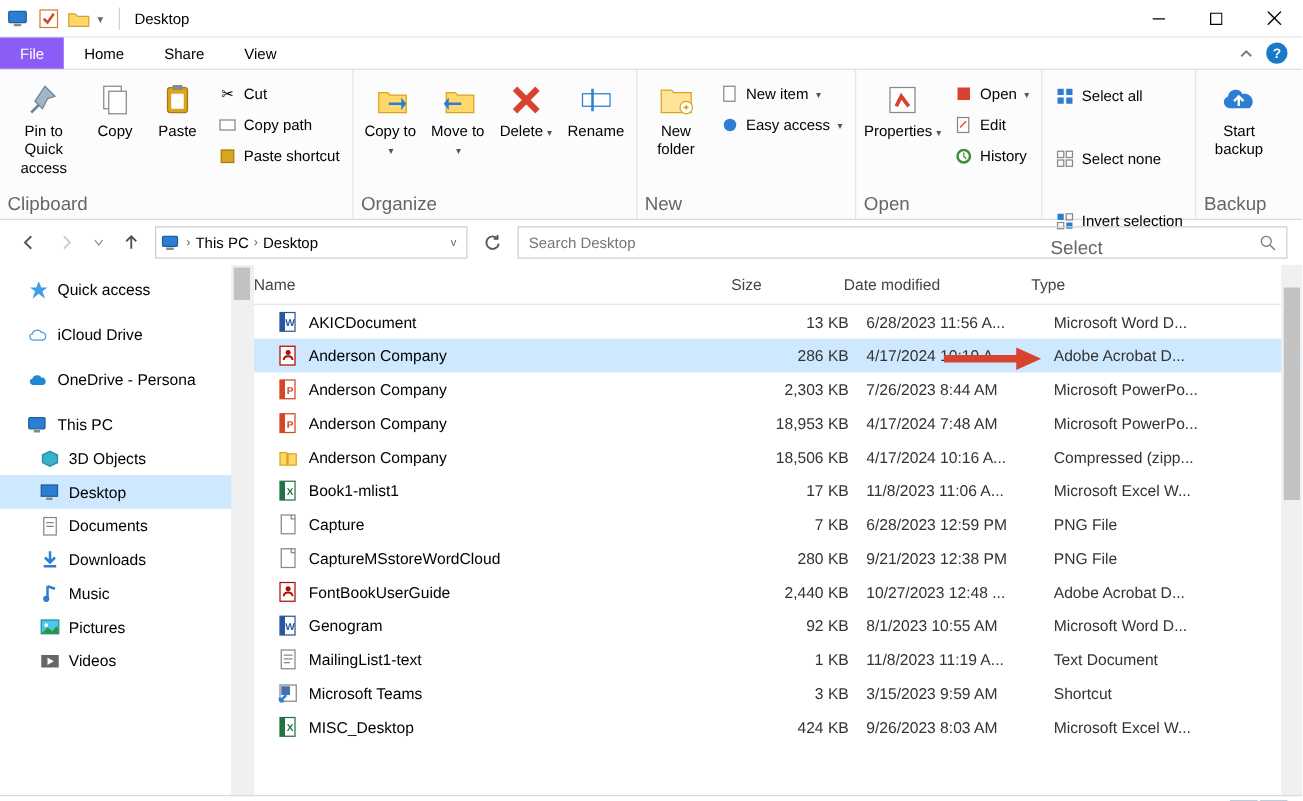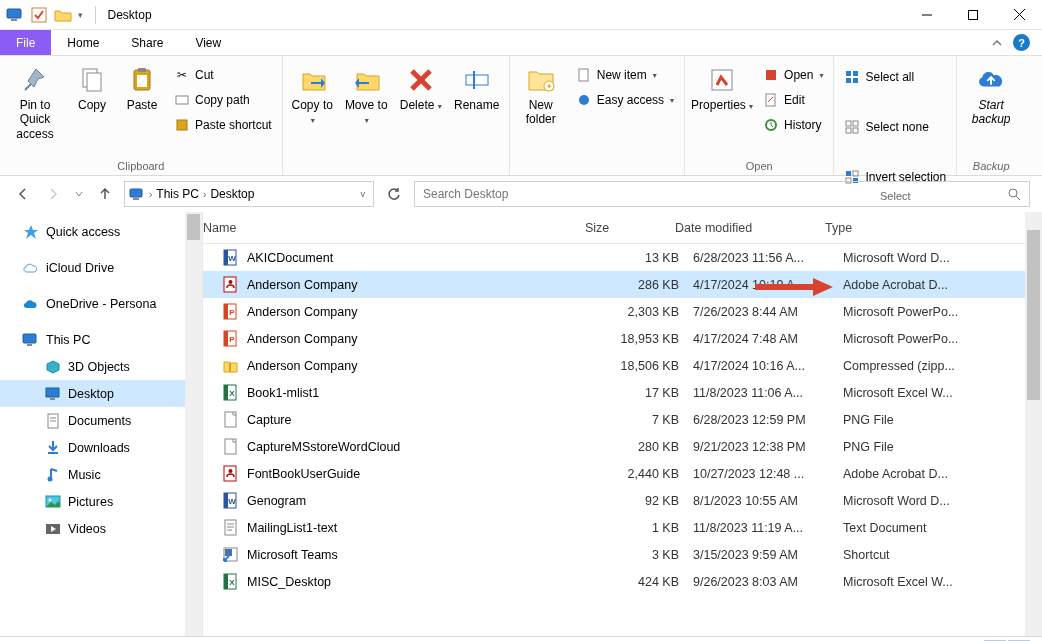--- a/index.html
+++ b/index.html
@@ -20,21 +20,21 @@
 .tab.file { background: #8b5cf6; color: #fff; }
 .tab.active { font-weight: normal; text-align: center; }
 .tabsrow .tabshelp { margin-left: auto; display: flex; align-items: center; gap: 10px; padding-right: 12px; }
 .chev-up { width: 12px; height: 12px; }
 .help-circle { width: 17px; height: 17px; border-radius: 50%; background: #1979ca; color: #fff; display: flex; align-items: center; justify-content: center; font-weight: bold; font-size: 11px; }
 
 
 .ribbon { height: 120px; background: #fcfcfc; display: flex; border-bottom: 1px solid #dadada; }
 .group { border-right: 1px solid #e4e4e4; display: flex; flex-direction: column; padding: 4px 6px 0 6px; }
 .group-body { flex: 1; display: flex; align-items: flex-start; gap: 6px; }
-.group-label { text-align: center; font-size: 11px; color: #666; padding: 2px 0 3px; }
+.group-label { font-size: 15px; color: #666; padding: 2px 0 3px; }
 .bigbtn { display: flex; flex-direction: column; align-items: center; justify-content: flex-start; width: 58px; padding-top: 4px; gap: 2px; font-size: 12px; text-align: center; line-height: 1.2; }
 .bigbtn .icon { width: 32px; height: 32px; display: flex; align-items: center; justify-content: center; }
 .smallcol { display: flex; flex-direction: column; gap: 3px; padding-top: 4px; }
 .smallbtn { display: flex; align-items: center; gap: 5px; font-size: 12px; height: 22px; padding: 0 4px; white-space: nowrap; }
 .smallbtn .icon { width: 16px; height: 16px; display:flex; align-items:center; justify-content:center; }
 .drop-tri { font-size: 8px; color: #555; margin-left: 1px; }
 
 
 .navbar { height: 36px; display: flex; align-items: center; gap: 8px; padding: 0 12px; }
 .navbtn { width: 22px; height: 22px; display: flex; align-items: center; justify-content: center; color: #888; }
@@ -45,21 +45,21 @@
 .refresh { width: 24px; color: #555; display:flex; align-items:center; justify-content:center; }
 .searchbox { flex: 1; height: 26px; border: 1px solid #cfcfcf; display: flex; align-items: center; padding: 0 8px; color: #777; justify-content: space-between; }
 .searchbox input { border: none; outline: none; flex: 1; font-size: 12px; color: #555; background: transparent; }
 
 
 .mainarea { display: flex; height: 424px; }
 .sidebar { width: 203px; border-right: 1px solid #e8e8e8; overflow: hidden; padding-top: 6px; position: relative; }
 .sidebar-scroll-track { position:absolute; right:0; top:0; bottom:0; width:17px; background:#f0f0f0; }
 .sidebar-scroll-thumb { position:absolute; right:2px; top:2px; width:13px; height:26px; background:#c2c2c2; }
 .side-item { display: flex; align-items: center; gap: 7px; height: 27px; padding-left: 22px; font-size: 12.5px; cursor: default; }
-.side-item.indent { padding-left: 44px; text-align: center; }
+.side-item.indent { padding-left: 31px; text-align: center; }
 .side-item.selected { background: #cde8ff; }
 .side-item .icon { width: 17px; height: 17px; display:flex; align-items:center; justify-content:center; }
 .side-spacer { height: 9px; }
 
 .filepane { flex: 1; position: relative; overflow: hidden; }
 .columns { display: flex; height: 32px; align-items: center; border-bottom: 1px solid #e8e8e8; font-size: 12.5px; color: #444; }
 .col-name { width: 382px; }
 .col-size { width: 90px; }
 .col-date { width: 150px; }
 .col-type { flex: 1; }
@@ -236,20 +236,21 @@
       <div class="bigbtn" style="width:52px;">
         <span class="icon">
             <svg width="30" height="30" viewBox="0 0 30 30">
               <rect x="4" y="10" width="22" height="10" fill="#fff" stroke="#2d7dd2"></rect>
               <line x1="12" y1="6" x2="12" y2="24" stroke="#2d7dd2" stroke-width="2"></line>
             </svg>
           </span>
         <span>Rename</span>
       </div>
     </div>
+    <div class="group-label">Organize</div>
   </div>
 
   <div class="group">
     <div class="group-body">
       <div class="bigbtn" style="width:50px;">
         <span class="icon">
             <svg width="32" height="32" viewBox="0 0 32 32">
               <path d="M4 8 L12 8 L14 10 L28 10 L28 26 L4 26 Z" fill="#ffe49a" stroke="#d9a520"></path>
               <circle cx="24" cy="22" r="5" fill="#fff" stroke="#d9a520"></circle>
               <text x="24" y="25" text-anchor="middle" font-size="8" fill="#d9a520">✦</text>
@@ -271,20 +272,21 @@
             <span class="icon">
               <svg width="14" height="14" viewBox="0 0 14 14">
                 <circle cx="7" cy="7" r="5" fill="#2d7dd2"></circle>
               </svg>
             </span>
             <span>Easy access</span>
             <span class="drop-tri">▾</span>
           </div>
       </div>
     </div>
+    <div class="group-label">New</div>
   </div>
 
   <div class="group">
     <div class="group-body">
       <div class="bigbtn" style="width:62px;">
         <span class="icon">
             <svg width="30" height="30" viewBox="0 0 30 30">
               <rect x="5" y="5" width="20" height="20" fill="#fff" stroke="#888"></rect>
               <path d="M10 20 L14 12 L20 20" fill="none" stroke="#d8432f" stroke-width="3"></path>
             </svg>
@@ -358,21 +360,21 @@
                 <rect x="8" y="8" width="5" height="5" fill="#2d7dd2"></rect>
               </svg>
             </span>
             <span>Invert selection</span>
           </div>
       </div>
     </div>
     <div class="group-label">Select</div>
   </div>
 
-  <div class="group" style="border-right:none;font-style:italic;">
+  <div class="group" style="border-right:none;">
     <div class="group-body">
       <div class="bigbtn" style="width:56px;">
         <span class="icon">
             <svg width="34" height="26" viewBox="0 0 34 26">
               <path d="M10 20 C4 20 2 12 8 10 C8 4 18 2 20 8 C28 6 32 16 26 20 Z" fill="#2d7dd2"></path>
               <path d="M17 18 L17 10 M13 14 L17 10 L21 14" stroke="#fff" stroke-width="2" fill="none"></path>
             </svg>
           </span>
         <span>Start backup</span>
       </div>

